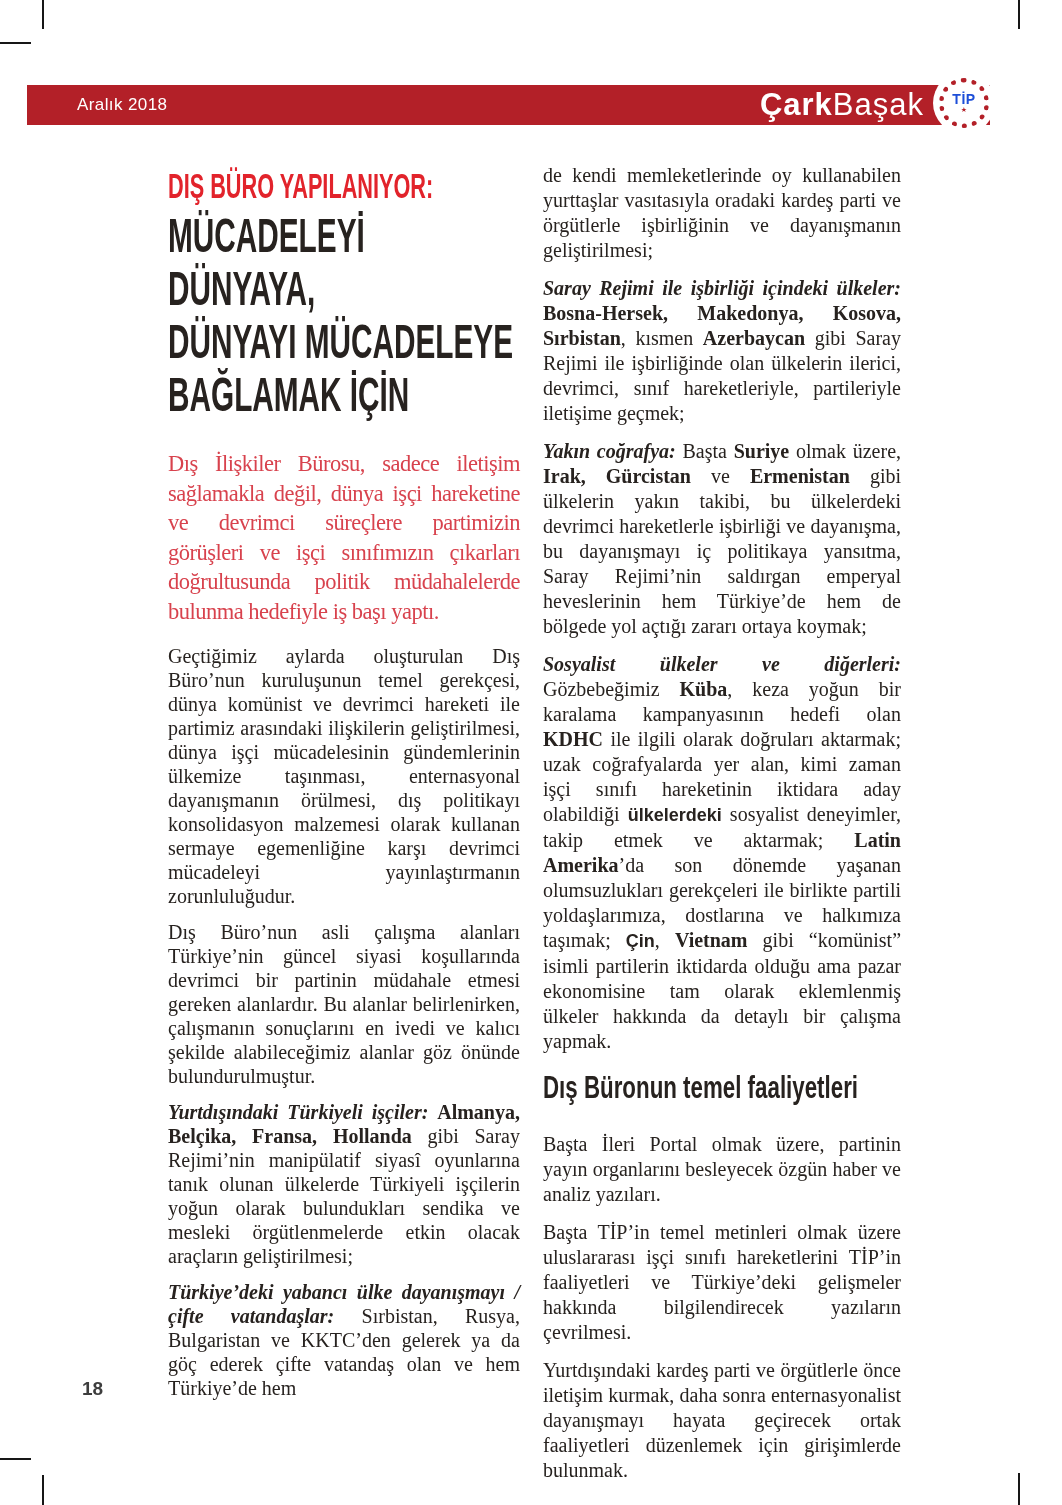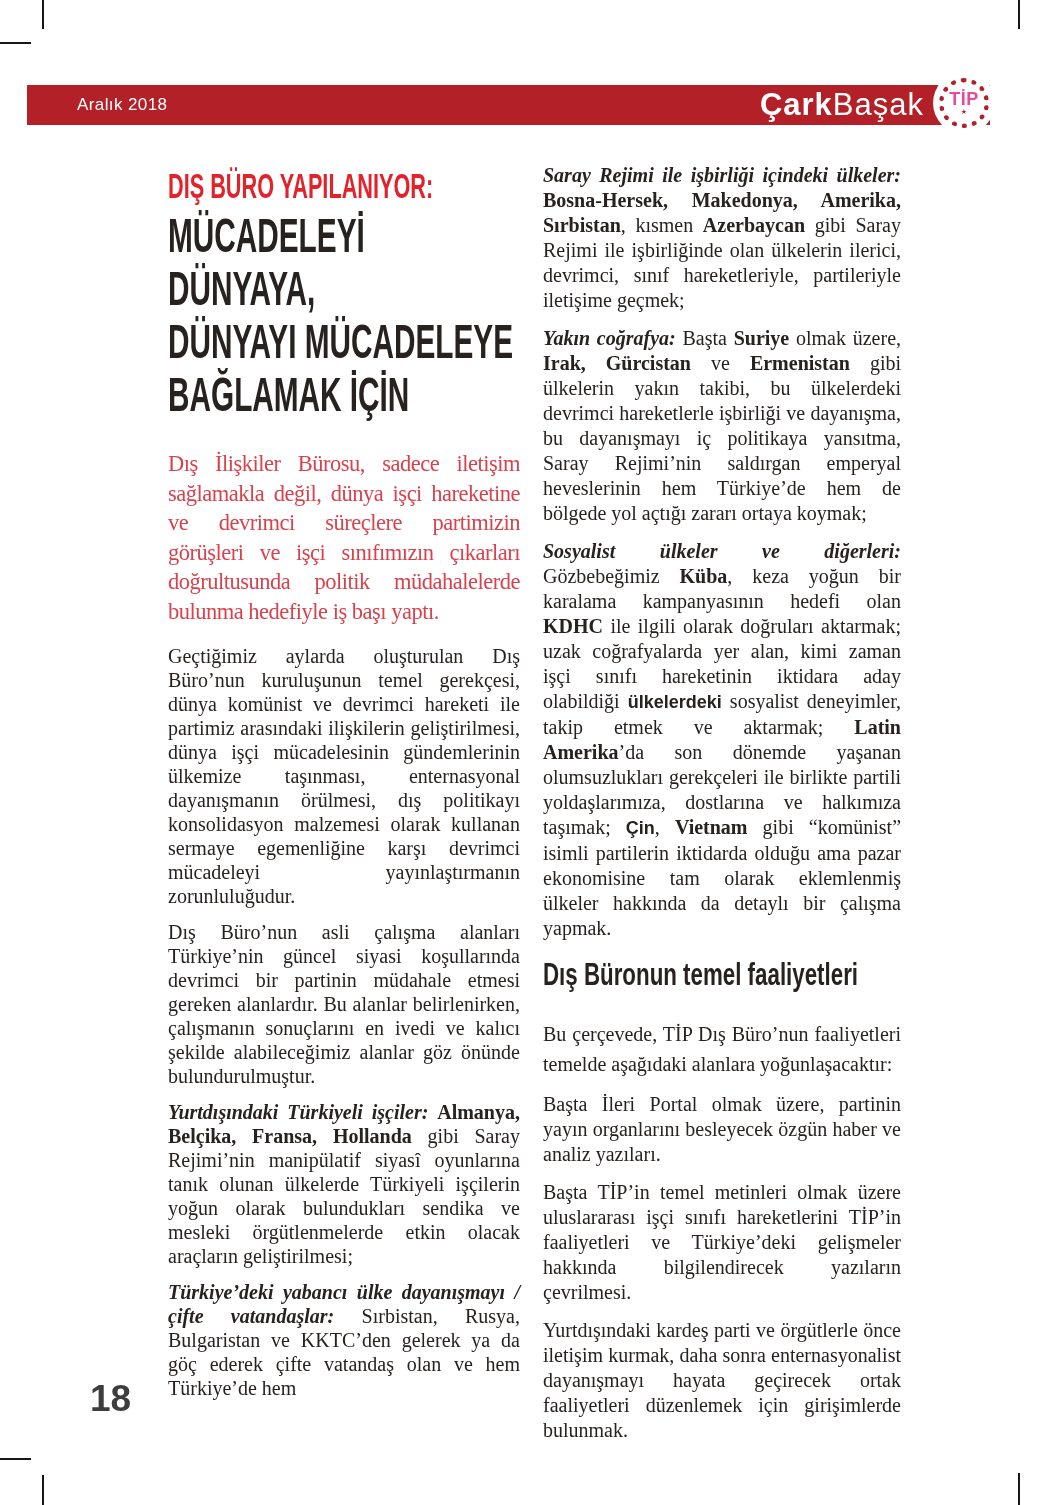--- a/index.html
+++ b/index.html
@@ -15,21 +15,21 @@
         font-family:"Liberation Sans",sans-serif;font-size:17px;color:#ffffff;letter-spacing:.4px;}
   .masthead{position:absolute;right:66px;top:50%;transform:translateY(-50%);
         font-family:"Liberation Sans",sans-serif;font-size:31px;color:#ffffff;letter-spacing:1px;white-space:nowrap;}
   .m-bold{font-weight:700;}
   .m-light{font-weight:400;}
 
   .crescent{position:absolute;left:933px;top:72px;width:62px;height:62px;border-radius:50%;background:#ffffff;}
   .tip-logo{position:absolute;left:939px;top:78px;width:50px;height:50px;border-radius:50%;background:#ffffff;
         display:flex;flex-direction:column;align-items:center;justify-content:center;}
   .tip-logo::before{content:"";position:absolute;inset:0;border-radius:50%;border:5px dotted #b32028;}
-  .logo-text{font-family:"Liberation Sans",sans-serif;font-weight:700;font-size:18px;color:#ec4899;
+  .logo-text{font-family:"Liberation Sans",sans-serif;font-weight:700;font-size:14px;color:#1d4ed8;
         letter-spacing:.5px;line-height:1;}
   .logo-star{font-size:7px;color:#b32028;line-height:1;margin-top:1px;}
 
   
   .col{position:absolute;top:166px;}
   .col-left{left:168px;width:352px;}
   .col-right{left:543px;width:358px;top:163px;}
 
   .kicker{font-family:"Liberation Sans",sans-serif;font-weight:700;font-size:35px;line-height:40px;
         color:#e2232b;transform:scaleX(0.62);transform-origin:0 0;width:568px;white-space:nowrap;}
@@ -48,21 +48,21 @@
   .col-right .body:first-child{margin-top:0;}
   .lead{font-weight:700;font-style:italic;}
   strong{font-weight:700;}
   .bsans{font-family:"Liberation Sans",sans-serif;font-weight:700;font-size:18px;}
 
   .subheading{font-family:"Liberation Sans",sans-serif;font-weight:700;font-size:31px;line-height:36px;
         color:#27221f;transform:scaleX(0.72);transform-origin:0 0;width:497px;margin-top:16px;white-space:nowrap;}
   .p-loose{line-height:30px !important;margin-top:8px !important;}
 
   .pagenum{position:absolute;left:82px;top:1378px;font-family:"Liberation Sans",sans-serif;
-        font-weight:700;font-size:37px;color:#3d3d3d;margin-left:8px;}
+        font-weight:700;font-size:19px;color:#3d3d3d;}
 </style>
 </head>
 <body>
 
 <div class="page">
 
   <div class="crop" style="left:42px;top:0;width:2px;height:29px"></div>
   <div class="crop" style="left:0;top:42px;width:31px;height:2px"></div>
   <div class="crop" style="left:1018px;top:0;width:2px;height:29px"></div>
   <div class="crop" style="left:1031px;top:42px;width:31px;height:2px"></div>
@@ -87,24 +87,24 @@
 DÜNYAYI MÜCADELEYE
 BAĞLAMAK İÇİN</h1>
     <p class="intro">Dış İlişkiler Bürosu, sadece iletişim sağlamakla değil, dünya işçi hareketine ve devrimci süreçlere partimizin görüşleri ve işçi sınıfımızın çıkarları doğrultusunda politik müdahalelerde bulunma hedefiyle iş başı yaptı.</p>
     <p class="body">Geçtiğimiz aylarda oluşturulan Dış Büro’nun kuruluşunun temel gerekçesi, dünya komünist ve devrimci hareketi ile partimiz arasındaki ilişkilerin geliştirilmesi, dünya işçi mücadelesinin gündemlerinin ülkemize taşınması, enternasyonal dayanışmanın örülmesi, dış politikayı konsolidasyon malzemesi olarak kullanan sermaye egemenliğine karşı devrimci mücadeleyi yayınlaştırmanın zorunluluğudur.</p>
     <p class="body">Dış Büro’nun asli çalışma alanları Türkiye’nin güncel siyasi koşullarında devrimci bir partinin müdahale etmesi gereken alanlardır. Bu alanlar belirlenirken, çalışmanın sonuçlarını en ivedi ve kalıcı şekilde alabileceğimiz alanlar göz önünde bulundurulmuştur.</p>
     <p class="body"><span class="lead">Yurtdışındaki Türkiyeli işçiler:</span> <strong>Almanya, Belçika, Fransa, Hollanda</strong><span> gibi Saray Rejimi’nin manipülatif siyasî oyunlarına tanık olunan ülkelerde Türkiyeli işçilerin yoğun olarak bulundukları sendika ve mesleki örgütlenmelerde etkin olacak araçların geliştirilmesi;</span></p>
     <p class="body"><span class="lead">Türkiye’deki yabancı ülke dayanışmayı / çifte vatandaşlar:</span><span> Sırbistan, Rusya, Bulgaristan ve KKTC’den gelerek ya da göç ederek çifte vatandaş olan ve hem Türkiye’de hem</span></p>
   </main>
 
   <section class="col col-right">
-    <p class="body"><span class="lead">Saray Rejimi ile işbirliği içindeki ülkeler:</span> <strong>Bosna-Hersek, Makedonya, Amerika, Sırbistan</strong><span>, kısmen </span><strong>Azerbaycan</strong><span> gibi Saray Rejimi ile işbirliğinde olan ülkelerin ilerici, devrimci, sınıf hareketleriyle, partileriyle iletişime geçmek;</span></p>
+    <p class="body">de kendi memleketlerinde oy kullanabilen yurttaşlar vasıtasıyla oradaki kardeş parti ve örgütlerle işbirliğinin ve dayanışmanın geliştirilmesi;</p>
+    <p class="body"><span class="lead">Saray Rejimi ile işbirliği içindeki ülkeler:</span> <strong>Bosna-Hersek, Makedonya, Kosova, Sırbistan</strong><span>, kısmen </span><strong>Azerbaycan</strong><span> gibi Saray Rejimi ile işbirliğinde olan ülkelerin ilerici, devrimci, sınıf hareketleriyle, partileriyle iletişime geçmek;</span></p>
     <p class="body"><span class="lead">Yakın coğrafya:</span><span> Başta </span><strong>Suriye</strong><span> olmak üzere, </span><strong>Irak, Gürcistan</strong><span> ve </span><strong>Ermenistan</strong><span> gibi ülkelerin yakın takibi, bu ülkelerdeki devrimci hareketlerle işbirliği ve dayanışma, bu dayanışmayı iç politikaya yansıtma, Saray Rejimi’nin saldırgan emperyal heveslerinin hem Türkiye’de hem de bölgede yol açtığı zararı ortaya koymak;</span></p>
     <p class="body"><span class="lead">Sosyalist ülkeler ve diğerleri:</span><span> Gözbebeğimiz </span><strong>Küba</strong><span>, keza yoğun bir karalama kampanyasının hedefi olan </span><strong>KDHC</strong><span> ile ilgili olarak doğruları aktarmak; uzak coğrafyalarda yer alan, kimi zaman işçi sınıfı hareketinin iktidara aday olabildiği </span><span class="bsans">ülkelerdeki</span><span> sosyalist deneyimler, takip etmek ve aktarmak; </span><strong>Latin Amerika</strong><span>’da son dönemde yaşanan olumsuzlukları gerekçeleri ile birlikte partili yoldaşlarımıza, dostlarına ve halkımıza taşımak; </span><span class="bsans">Çin</span><span>, </span><strong>Vietnam</strong><span> gibi “komünist” isimli partilerin iktidarda olduğu ama pazar ekonomisine tam olarak eklemlenmiş ülkeler hakkında da detaylı bir çalışma yapmak.</span></p>
     <h2 class="subheading">Dış Büronun temel faaliyetleri</h2>
-    <p class="body p-loose">Bu çerçevede, TİP Dış Büro’nun faaliyetleri temelde aşağıdaki alanlara yoğunlaşacaktır:</p>
     <p class="body">Başta İleri Portal olmak üzere, partinin yayın organlarını besleyecek özgün haber ve analiz yazıları.</p>
     <p class="body">Başta TİP’in temel metinleri olmak üzere uluslararası işçi sınıfı hareketlerini TİP’in faaliyetleri ve Türkiye’deki gelişmeler hakkında bilgilendirecek yazıların çevrilmesi.</p>
     <p class="body">Yurtdışındaki kardeş parti ve örgütlerle önce iletişim kurmak, daha sonra enternasyonalist dayanışmayı hayata geçirecek ortak faaliyetleri düzenlemek için girişimlerde bulunmak.</p>
   </section>
 
   <div class="pagenum">18</div>
 </div>
 
 </body></html>

